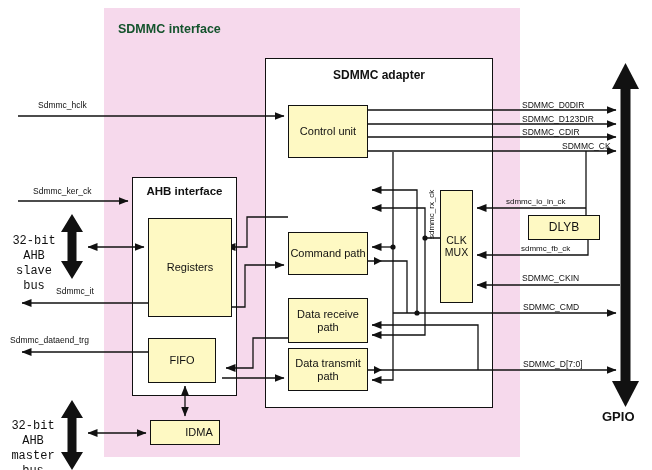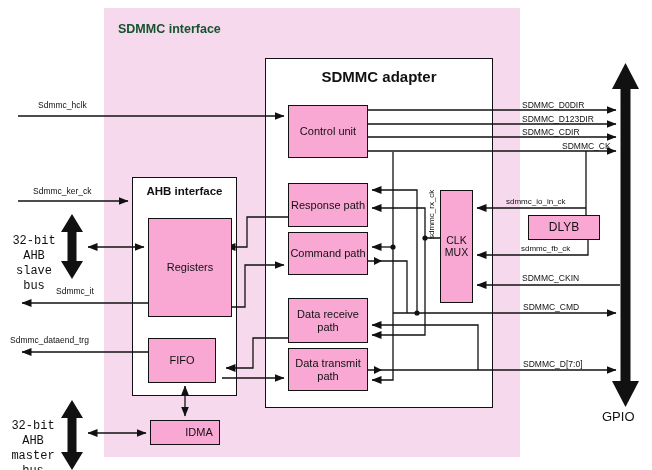--- a/index.html
+++ b/index.html
@@ -5,21 +5,21 @@
   html,body{margin:0;padding:0;background:#fff;}
   #stage{
     position:relative;width:652px;height:470px;background:#ffffff;
     font-family:"Liberation Sans", sans-serif;color:#111;overflow:hidden;
   }
   .pink{position:absolute;left:104px;top:8px;width:416px;height:449px;background:#f6d9ec;}
   .region-title{position:absolute;left:118px;top:22px;font-size:12.5px;font-weight:bold;color:#14532d;}
   svg.wires{position:absolute;left:0;top:0;z-index:3;}
   .bigbox{position:absolute;border:1.4px solid #111;background:#fff;z-index:2;box-sizing:border-box;}
   .bigtitle{position:absolute;width:100%;text-align:center;font-weight:bold;z-index:4;}
-  .box{position:absolute;border:1.3px solid #111;background:#f9a8d4;z-index:4;box-sizing:border-box;
+  .box{position:absolute;border:1.3px solid #111;background:#fef9c3;z-index:4;box-sizing:border-box;
        display:flex;align-items:center;justify-content:center;text-align:center;
        font-size:11px;line-height:1.12;}
   .lbl{position:absolute;font-size:8.5px;white-space:nowrap;z-index:5;}
   .lbl-sm{font-size:8px;}
   .bus-lbl{position:absolute;font-size:12px;text-align:center;line-height:1.25;z-index:5;font-family:Liberation Mono, monospace;}
   .gpio-lbl{position:absolute;font-size:13px;z-index:5;}
   .rot{position:absolute;font-size:8px;white-space:nowrap;transform:rotate(-90deg);transform-origin:0 0;z-index:5;}
 </style>
 </head>
 <body>
@@ -93,27 +93,24 @@
     <g fill="#111">
       <path d="M72,214 L83,232 L76.5,232 L76.5,261 L83,261 L72,279 L61,261 L67.5,261 L67.5,232 L61,232 Z"></path>
     </g>
 
     <g fill="#111">
       <path d="M72,400 L83,418 L76.5,418 L76.5,452 L83,452 L72,470 L61,452 L67.5,452 L67.5,418 L61,418 Z"></path>
     </g>
   </svg>
 
   <div class="bigtitle" style="left:132px;top:185px;width:105px;font-size:11.5px;">AHB interface</div>
-  <div class="bigtitle" style="left:265px;top:68px;width:228px;font-size:15px;">SDMMC adapter</div>
+  <div class="bigtitle" style="left:265px;top:68px;width:228px;font-size:12px;">SDMMC adapter</div>
 
   <div class="box" style="left:288px;top:105px;width:80px;height:53px;">
     <span>Control unit</span>
-  </div>
-  <div class="box" style="left:288px;top:183px;width:80px;height:44px;">
-    <span>Response path</span>
   </div>
   <div class="box" style="left:288px;top:232px;width:80px;height:43px;">
     <span>Command path</span>
   </div>
   <div class="box" style="left:288px;top:298px;width:80px;height:45px;">
     <span>Data receive path</span>
   </div>
   <div class="box" style="left:288px;top:348px;width:80px;height:43px;">
     <span>Data transmit path</span>
   </div>
@@ -152,15 +149,15 @@
   <div class="lbl" style="left:522px;top:127px;">SDMMC_CDIR</div>
   <div class="lbl" style="left:522px;top:141px;margin-left:40px;">SDMMC_CK</div>
   <div class="lbl lbl-sm" style="left:506px;top:197px;">sdmmc_io_in_ck</div>
   <div class="lbl lbl-sm" style="left:521px;top:244px;">sdmmc_fb_ck</div>
   <div class="lbl" style="left:522px;top:273px;">SDMMC_CKIN</div>
   <div class="lbl" style="left:523px;top:302px;">SDMMC_CMD</div>
   <div class="lbl" style="left:523px;top:359px;">SDMMC_D[7:0]</div>
 
   <div class="rot" style="left:427px;top:239px;">sdmmc_rx_ck</div>
 
-  <div class="gpio-lbl" style="left:602px;top:409px;">GPIO</div>
+  <div class="gpio-lbl" style="left:602px;top:409px;font-weight:bold;">GPIO</div>
 
 </div>
 
 </body></html>

